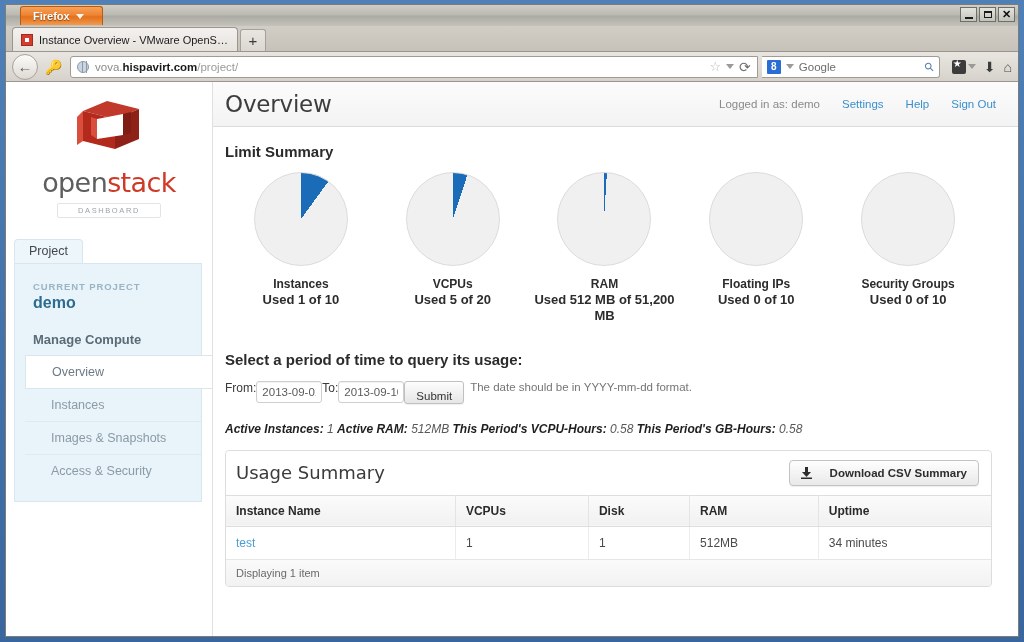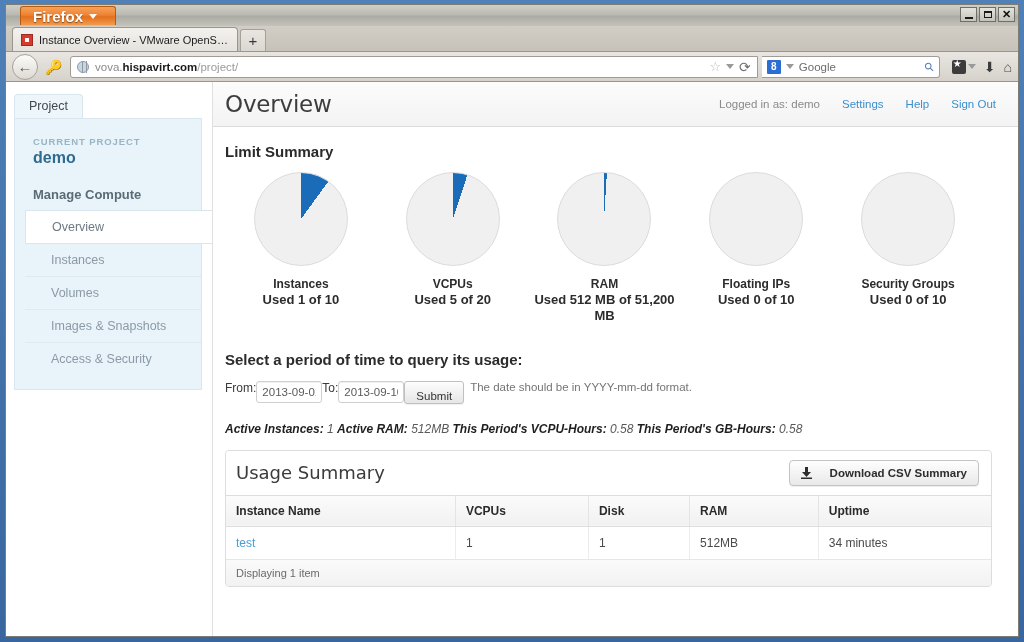--- a/index.html
+++ b/index.html
@@ -28,21 +28,21 @@
   }
   .ff-appbutton {
     margin: 1px 0 0 14px;
     height: 19px;
     padding: 0 18px 0 12px;
     background: linear-gradient(to bottom, #f7a25a 0%, #ee8331 45%, #e2701d 55%, #f29a4c 100%);
     border: 1px solid #b35c12;
     border-bottom: none;
     border-radius: 3px 3px 0 0;
     color: #fff;
-    font-size: 15px;
+    font-size: 11px;
     font-weight: bold;
     text-shadow: 0 1px 1px rgba(0,0,0,0.45);
     display: flex; align-items: center; gap: 6px;
     position: relative;
     z-index: 3;
   }
   .ff-caret {
     width: 0; height: 0;
     border-left: 4px solid transparent;
     border-right: 4px solid transparent;
@@ -490,33 +490,45 @@
             <span class="tiny-caret"></span>
           </span>
         <span class="dl-arrow">⬇</span>
         <span class="home-icon">⌂</span>
       </div>
     </div>
 
     <div class="viewport">
 
       <div class="sidebar">
+        <div class="logo-area">
+          <svg class="logo-cube" viewBox="0 0 72 66">
+            <polygon points="10,14 34,4 66,12 42,22" fill="#c0392b"></polygon>
+            <polygon points="10,14 42,22 42,52 10,44" fill="#b3291c"></polygon>
+            <polygon points="42,22 66,12 66,42 42,52" fill="#8e2218"></polygon>
+            <polygon points="24,22 50,17 50,38 24,42" fill="#ffffff"></polygon>
+            <polygon points="24,22 24,42 18,38 18,20" fill="#d94e3c"></polygon>
+            <polygon points="4,20 10,14 10,44 4,48" fill="#d94e3c"></polygon>
+            <polygon points="50,17 58,15 58,36 50,38" fill="#7d1d14"></polygon>
+          </svg>
+          <div class="logo-word"><span class="open">open</span><span class="stack">stack</span></div>
+          <div class="logo-dash">DASHBOARD</div>
+        </div>
 
         <div class="tabs-row">
           <div class="proj-tab">Project</div>
         </div>
 
         <div class="sidenav">
           <div class="cur-proj-label">CURRENT PROJECT</div>
           <div class="cur-proj-name">demo</div>
           <div class="section-head">Manage Compute</div>
           <div id="nav-list">
               <div class="nav-item active"><span>Overview</span></div>
               <div class="nav-item"><span>Instances</span></div>
-              <div class="nav-item"><span>Volumes</span></div>
               <div class="nav-item"><span>Images &amp; Snapshots</span></div>
               <div class="nav-item"><span>Access &amp; Security</span></div>
             </div>
         </div>
       </div>
 
       <div class="main">
         <div class="page-header">
           <div class="page-title">Overview</div>
           <div class="header-right">

